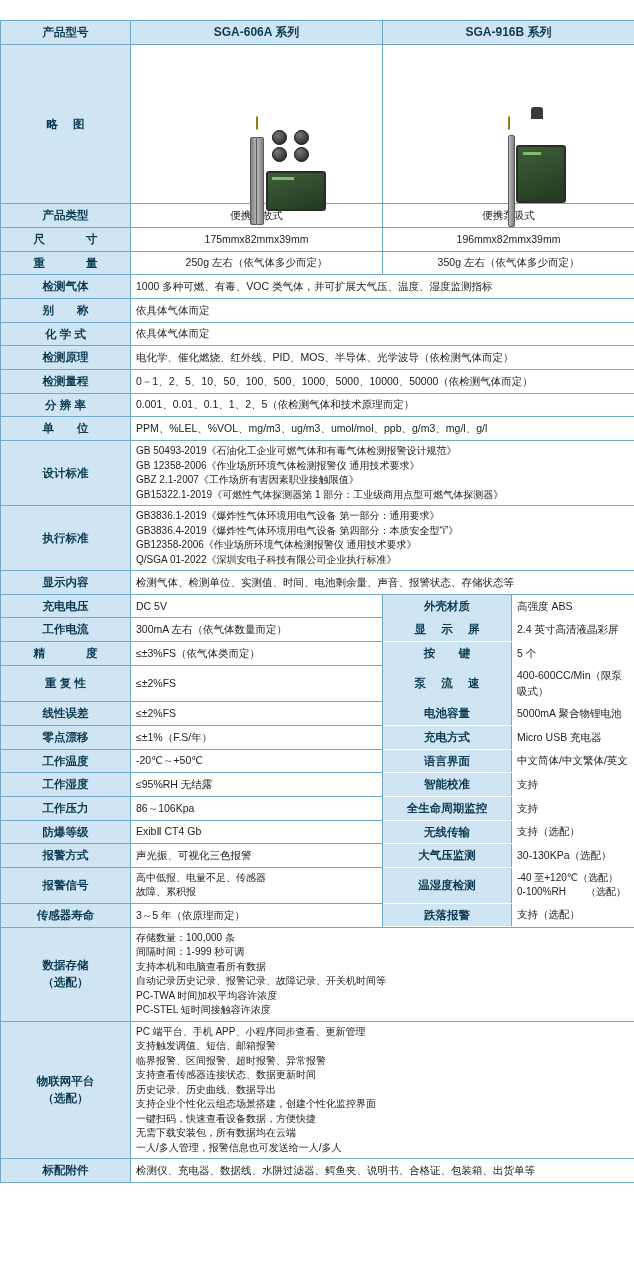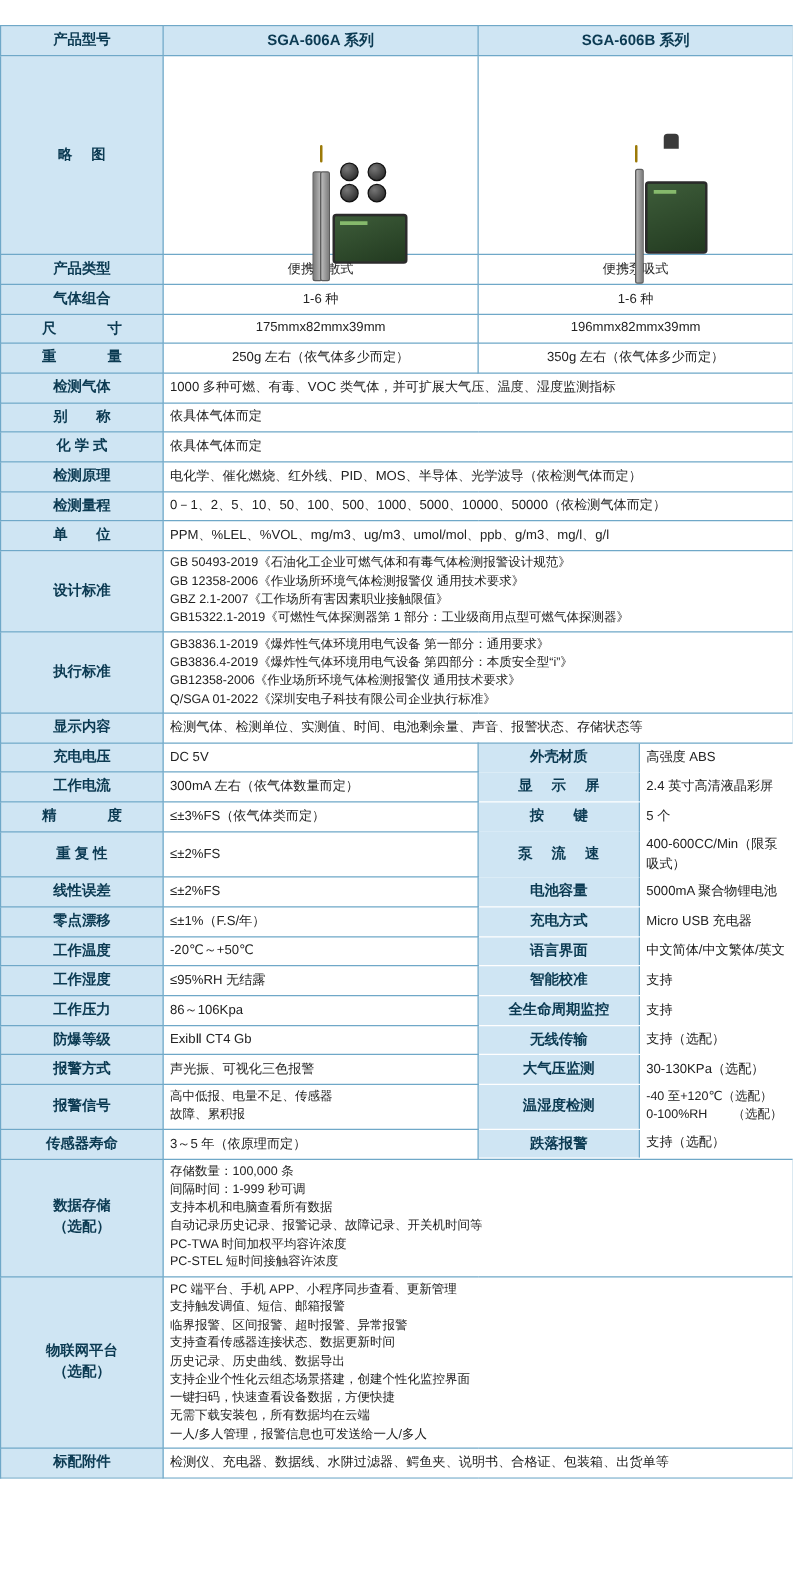--- a/index.html
+++ b/index.html
@@ -135,21 +135,21 @@
   <colgroup>
     <col style="width:130px">
     <col style="width:252px">
     <col style="width:252px">
   </colgroup>
   <tbody>
 
     <tr>
       <td class="lbl">产品型号</td>
       <td class="hdr">SGA-606A 系列</td>
-      <td class="hdr">SGA-606B 系列</td>
+      <td class="hdr">SGA-916B 系列</td>
     </tr>
 
     <tr>
       <td class="lbl sp">略    图</td>
       <td class="imgcell">
         <span class="det-wrap">
           <span class="detA">
             <span class="clipL"></span>
             <span class="clip"></span>
             <span class="top">
@@ -183,25 +183,20 @@
         </span>
       </td>
     </tr>
 
     <tr>
       <td class="lbl">产品类型</td>
       <td class="val c">便携扩散式</td>
       <td class="val c">便携泵吸式</td>
     </tr>
     <tr>
-      <td class="lbl">气体组合</td>
-      <td class="val c">1-6 种</td>
-      <td class="val c">1-6 种</td>
-    </tr>
-    <tr>
       <td class="lbl sp">尺　　寸</td>
       <td class="val c">175mmx82mmx39mm</td>
       <td class="val c">196mmx82mmx39mm</td>
     </tr>
     <tr>
       <td class="lbl sp">重　　量</td>
       <td class="val c">250g 左右（依气体多少而定）</td>
       <td class="val c">350g 左右（依气体多少而定）</td>
     </tr>
 
@@ -217,20 +212,24 @@
       <td class="lbl">化 学 式</td>
       <td class="val" colspan="2">依具体气体而定</td>
     </tr>
     <tr>
       <td class="lbl">检测原理</td>
       <td class="val" colspan="2">电化学、催化燃烧、红外线、PID、MOS、半导体、光学波导（依检测气体而定）</td>
     </tr>
     <tr>
       <td class="lbl">检测量程</td>
       <td class="val" colspan="2">0－1、2、5、10、50、100、500、1000、5000、10000、50000（依检测气体而定）</td>
+    </tr>
+    <tr>
+      <td class="lbl">分 辨 率</td>
+      <td class="val" colspan="2">0.001、0.01、0.1、1、2、5（依检测气体和技术原理而定）</td>
     </tr>
     <tr>
       <td class="lbl">单　　位</td>
       <td class="val" colspan="2">PPM、%LEL、%VOL、mg/m3、ug/m3、umol/mol、ppb、g/m3、mg/l、g/l</td>
     </tr>
 
     <tr>
       <td class="lbl">设计标准</td>
       <td class="val multi" colspan="2">
         <div>GB 50493-2019《石油化工企业可燃气体和有毒气体检测报警设计规范》</div>

